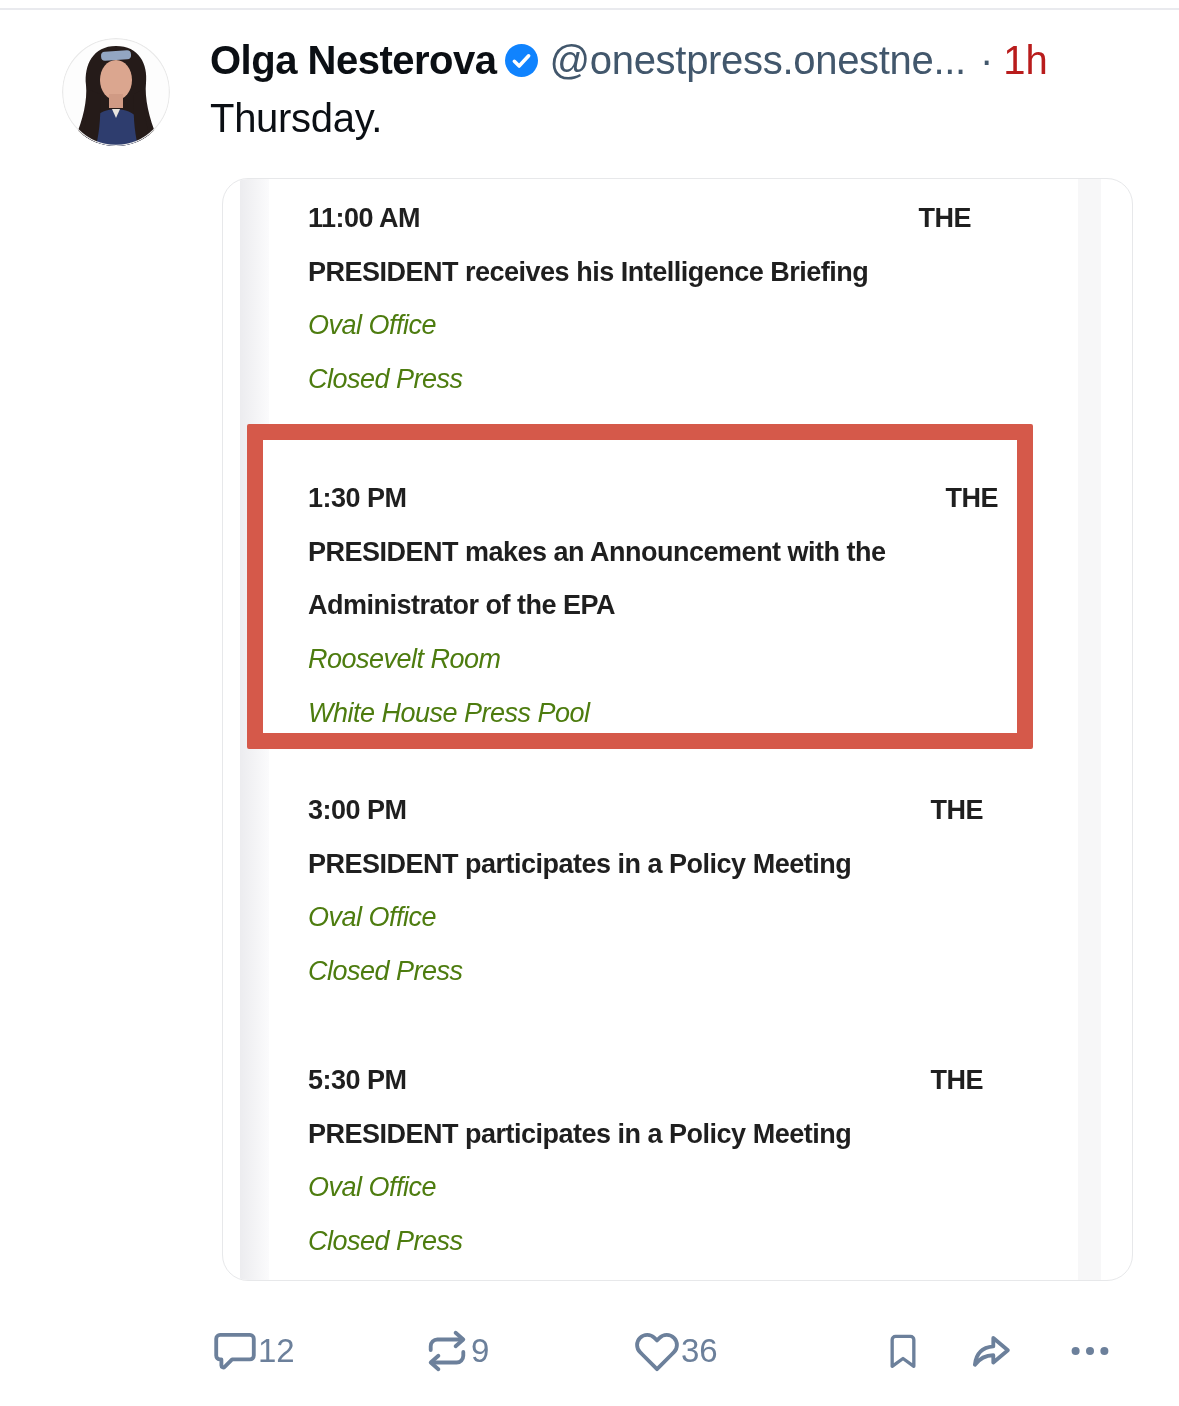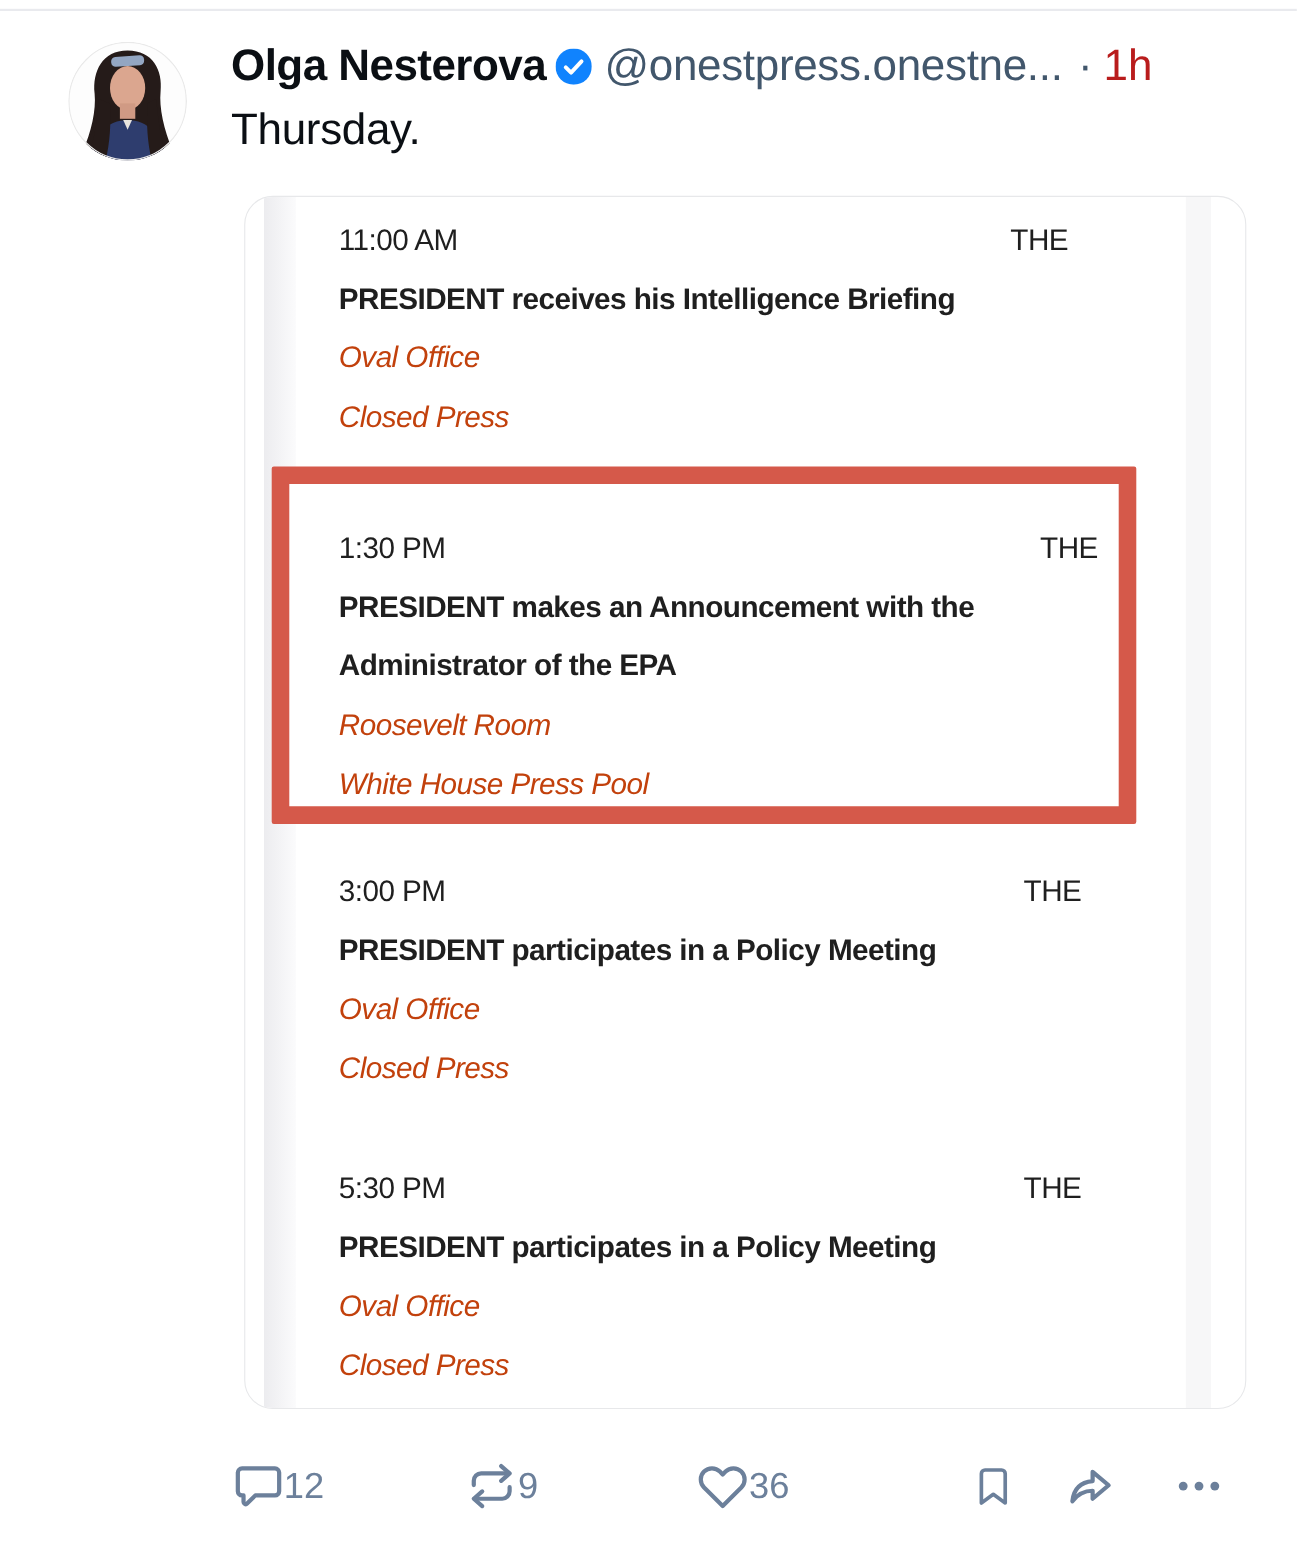--- a/index.html
+++ b/index.html
@@ -40,23 +40,23 @@
   .highlight-box{
     position:absolute;left:24px;top:245px;width:786px;height:325px;
     box-sizing:border-box;border:16px solid #D5594A;background:#ffffff;
     z-index:2;border-radius:2px;
   }
 
   .entry{
     position:absolute;z-index:3;
     font-size:27px;letter-spacing:-0.5px;line-height:53.7px;color:#1F1F1F;
   }
-  .entry .time-row{display:flex;justify-content:space-between;font-weight:400;}
+  .entry .time-row{display:flex;justify-content:space-between;font-weight:700;}
   .entry .title{font-weight:700;}
-  .entry .loc,.entry .press{font-style:italic;font-weight:400;color:#c2410c;}
+  .entry .loc,.entry .press{font-style:italic;font-weight:400;color:#4d7c0f;}
 
   .entry-1{left:85px;top:13px;width:663px;}
   .entry-2{left:85px;top:293px;width:690px;}
   .entry-3{left:85px;top:605px;width:675px;}
   .entry-4{left:85px;top:875px;width:675px;}
 
   
   .action{position:absolute;top:1327px;height:48px;display:flex;align-items:center;
     color:#6C809B;font-size:33px;cursor:pointer;}
   .action svg{display:block;}

